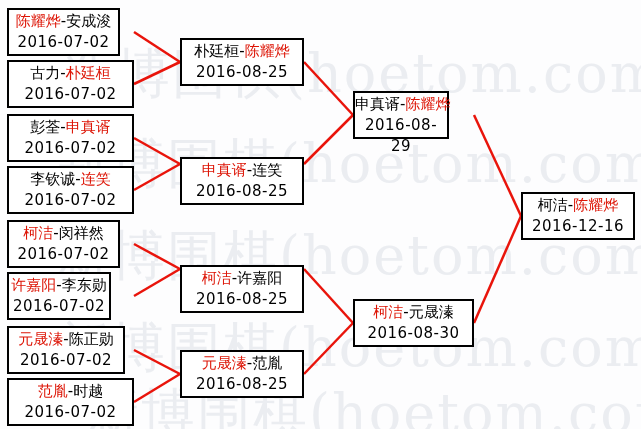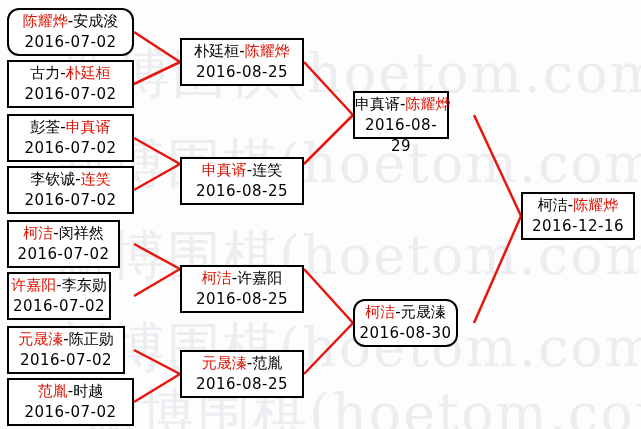--- a/index.html
+++ b/index.html
@@ -49,21 +49,21 @@
     <line x1="134" y1="350" x2="180" y2="374"></line>
     <line x1="134" y1="402" x2="180" y2="374"></line>
     <line x1="304" y1="62" x2="353" y2="115"></line>
     <line x1="304" y1="164" x2="353" y2="115"></line>
     <line x1="304" y1="269" x2="353" y2="323"></line>
     <line x1="304" y1="374" x2="353" y2="323"></line>
     <line x1="474" y1="115" x2="521" y2="216"></line>
     <line x1="474" y1="323" x2="521" y2="216"></line>
   </svg>
 
-  <div class="match" style="left:7px;top:8px;width:127px;border-radius:12px;" data-win="p1">
+  <div class="match" style="left:7px;top:8px;width:113px;" data-win="p1">
     <div class="players"><span class="p1">陈耀烨</span><span class="sep">-</span><span class="p2">安成浚</span></div>
     <div class="date">2016-07-02</div>
   </div>
   <div class="match" style="left:7px;top:60px;width:127px;" data-win="p2">
     <div class="players"><span class="p1">古力</span><span class="sep">-</span><span class="p2">朴廷桓</span></div>
     <div class="date">2016-07-02</div>
   </div>
   <div class="match" style="left:7px;top:114px;width:127px;" data-win="p2">
     <div class="players"><span class="p1">彭荃</span><span class="sep">-</span><span class="p2">申真谞</span></div>
     <div class="date">2016-07-02</div>
@@ -103,21 +103,21 @@
   </div>
   <div class="match" style="left:180px;top:350px;width:124px;" data-win="p1">
     <div class="players"><span class="p1">元晟溱</span><span class="sep">-</span><span class="p2">范胤</span></div>
     <div class="date">2016-08-25</div>
   </div>
 
   <div class="match" style="left:353px;top:91px;width:96px;" data-win="p2">
     <div class="players"><span class="p1">申真谞</span><span class="sep">-</span><span class="p2">陈耀烨</span></div>
     <div class="date">2016-08-29</div>
   </div>
-  <div class="match" style="left:353px;top:299px;width:105px;border-radius:12px;" data-win="p1">
+  <div class="match" style="left:353px;top:299px;width:121px;" data-win="p1">
     <div class="players"><span class="p1">柯洁</span><span class="sep">-</span><span class="p2">元晟溱</span></div>
     <div class="date">2016-08-30</div>
   </div>
 
   <div class="match" style="left:521px;top:192px;width:114px;" data-win="p2">
     <div class="players"><span class="p1">柯洁</span><span class="sep">-</span><span class="p2">陈耀烨</span></div>
     <div class="date">2016-12-16</div>
   </div>
 
 </div>

